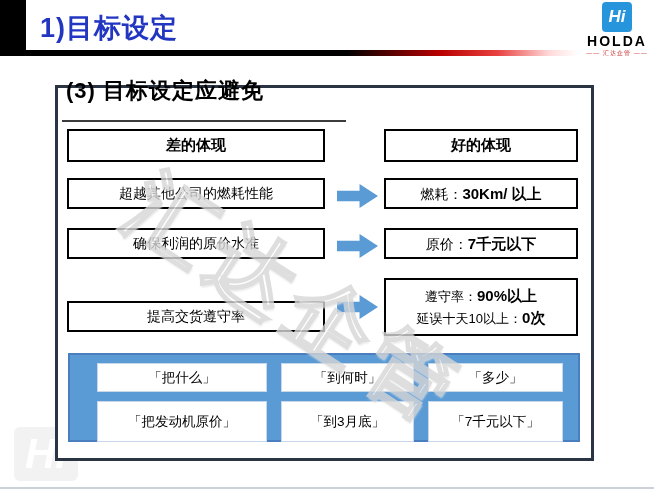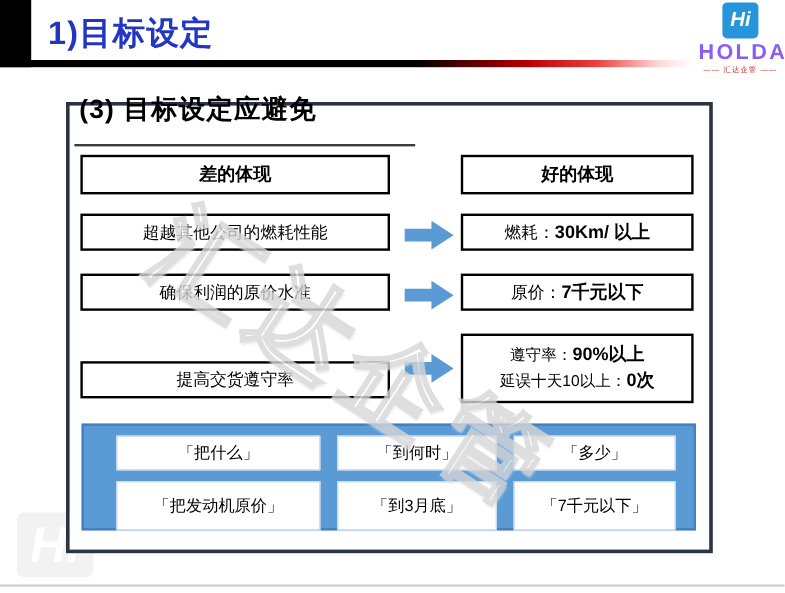--- a/index.html
+++ b/index.html
@@ -7,21 +7,21 @@
   .slide{position:relative;width:654px;height:494px;background:#fff;overflow:hidden;}
 
   
   .top-black-bar{position:absolute;left:0;top:0;width:26px;height:56px;background:#000;}
   .page-title{position:absolute;left:40px;top:10px;font-size:27px;font-weight:bold;color:#2236c2;letter-spacing:1px;}
   .title-rule{position:absolute;left:0;top:50px;width:578px;height:6px;
     background:linear-gradient(90deg,#000 0%,#000 60%,#b80000 76%,#e84040 86%,#ffd9d9 95%,rgba(255,255,255,0) 100%);}
   .logo{position:absolute;left:582px;top:2px;width:70px;text-align:center;}
   .logo-square{width:30px;height:30px;margin:0 auto;background:#2795dc;border-radius:4px;
     color:#fff;font-weight:bold;font-style:italic;font-size:17px;line-height:30px;text-align:center;}
-  .logo-name{font-size:18px;font-weight:bold;color:#8b5cf6;letter-spacing:2px;margin-top:1px;}
+  .logo-name{font-size:14px;font-weight:bold;color:#000000;letter-spacing:2px;margin-top:1px;}
   .logo-sub{font-size:6px;color:#c42222;letter-spacing:1px;margin-top:0px;white-space:nowrap;}
 
   
   .content-frame{position:absolute;left:55px;top:85px;width:539px;height:376px;
     border:3px solid #2a3442;background:#fff;box-sizing:border-box;}
   .heading{position:absolute;left:66px;top:76px;font-size:22px;font-weight:bold;color:#000;letter-spacing:1px;}
   .heading-rule{position:absolute;left:62px;top:120px;width:284px;height:2px;background:#3c3c3c;}
 
   
   .box{position:absolute;background:#fff;display:flex;align-items:center;justify-content:center;

